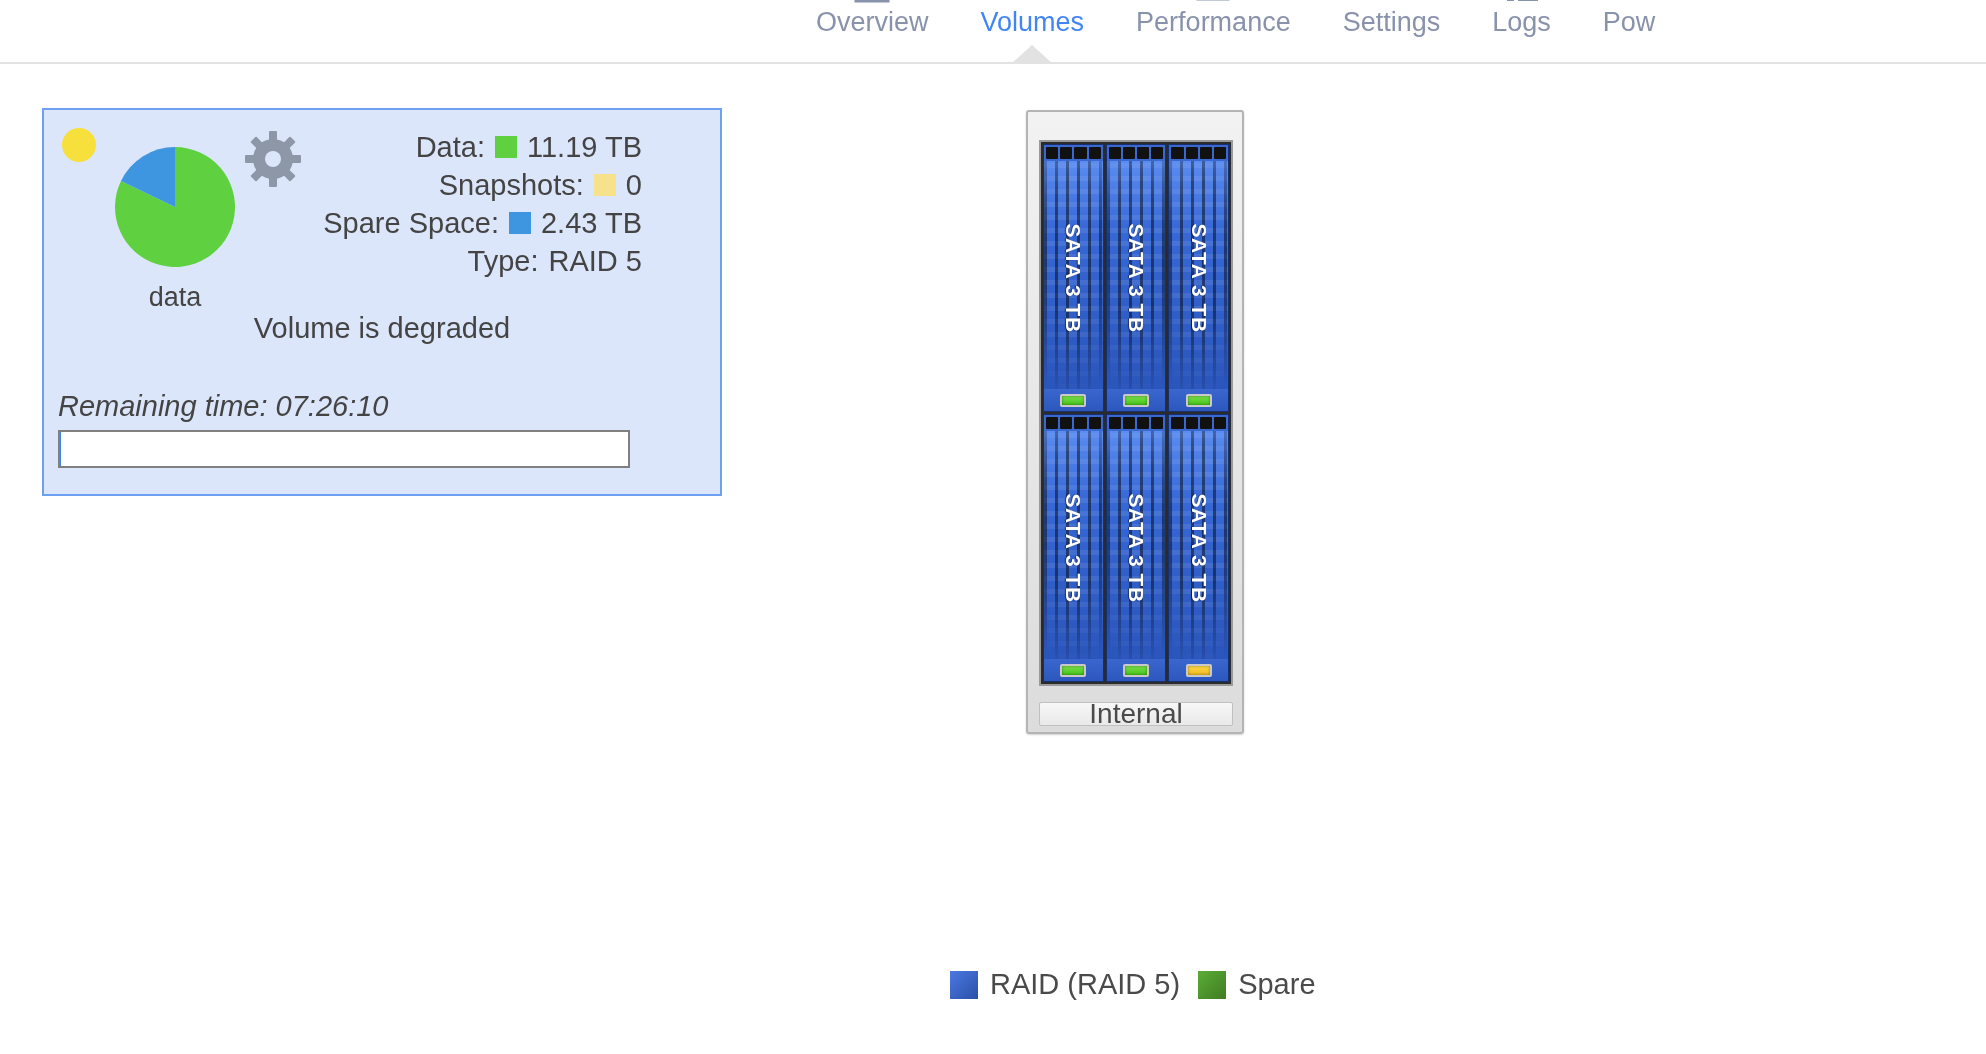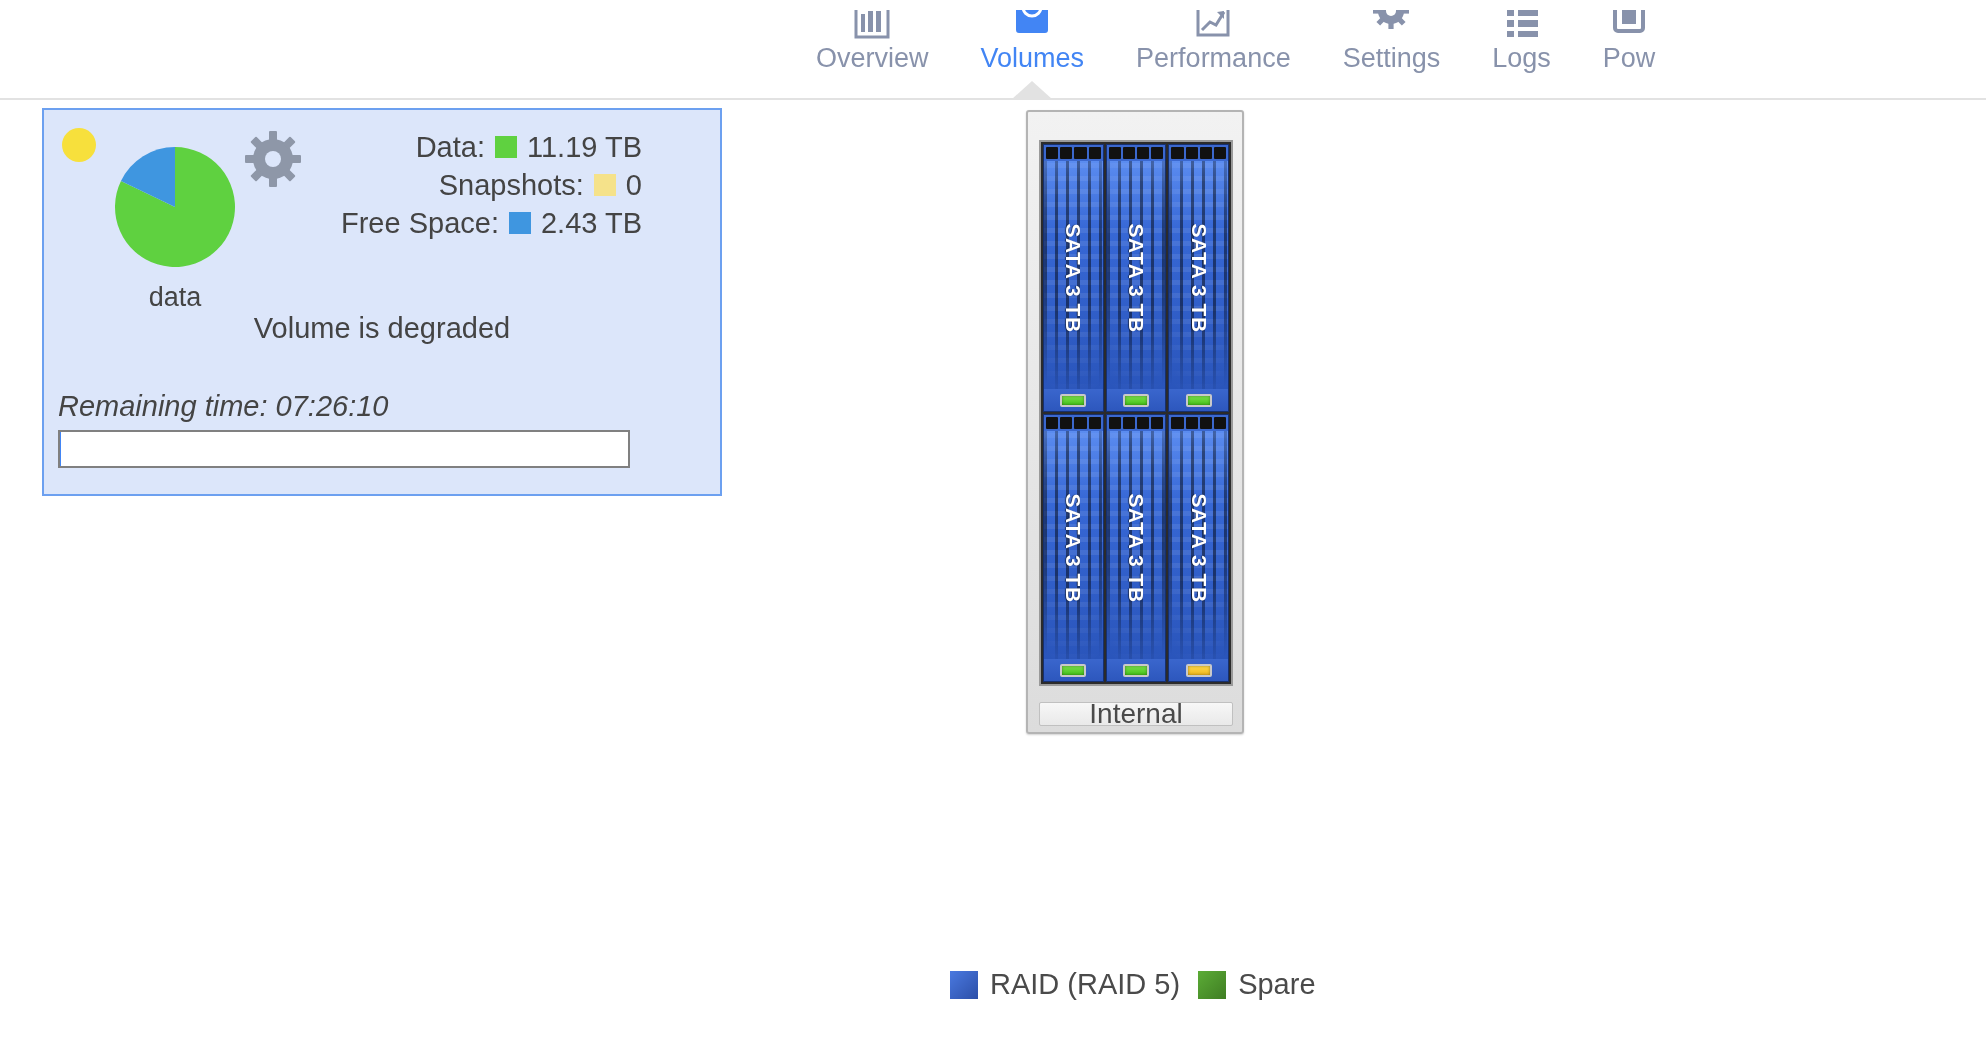--- a/index.html
+++ b/index.html
@@ -9,21 +9,21 @@
     width: 1986px; height: 1054px;
     background: #ffffff;
     font-family: "Liberation Sans", sans-serif;
     overflow: hidden;
   }
   #app { position: relative; width: 1986px; height: 1054px; background: #fff; }
 
   
   .tabbar {
     position: absolute; top: 0; left: 0;
-    width: 1986px; height: 100px;
+    width: 1986px; height: 64px;
     border-bottom: 2px solid #e2e2e2;
     display: flex; align-items: flex-end;
     padding-left: 790px;
     overflow: hidden;
   }
   .tab {
     position: relative;
     display: flex; flex-direction: column;
     align-items: center; justify-content: flex-end;
     height: 88px;
@@ -377,23 +377,27 @@
         <span class="info-key">Data:</span>
         <span class="swatch" style="background:#5fd140"></span>
         <span class="info-val">11.19 TB</span>
       </div>
       <div class="info-row">
         <span class="info-key">Snapshots:</span>
         <span class="swatch" style="background:#f5e28a"></span>
         <span class="info-val">0</span>
       </div>
       <div class="info-row">
-        <span class="info-key">Free Space:</span>
+        <span class="info-key">Spare Space:</span>
         <span class="swatch" style="background:#3f96e0"></span>
         <span class="info-val">2.43 TB</span>
+      </div>
+      <div class="info-row no-swatch">
+        <span class="info-key">Type:</span>
+        <span class="info-val">RAID 5</span>
       </div>
     </div>
 
     <div class="degraded-msg">Volume is degraded</div>
     <div class="resync-line l2">Remaining time: 07:26:10</div>
 
     <div class="progress-outer">
       <div class="progress-fill" id="progress-fill" style="width: 0.25%;"></div>
     </div>
   </div>

